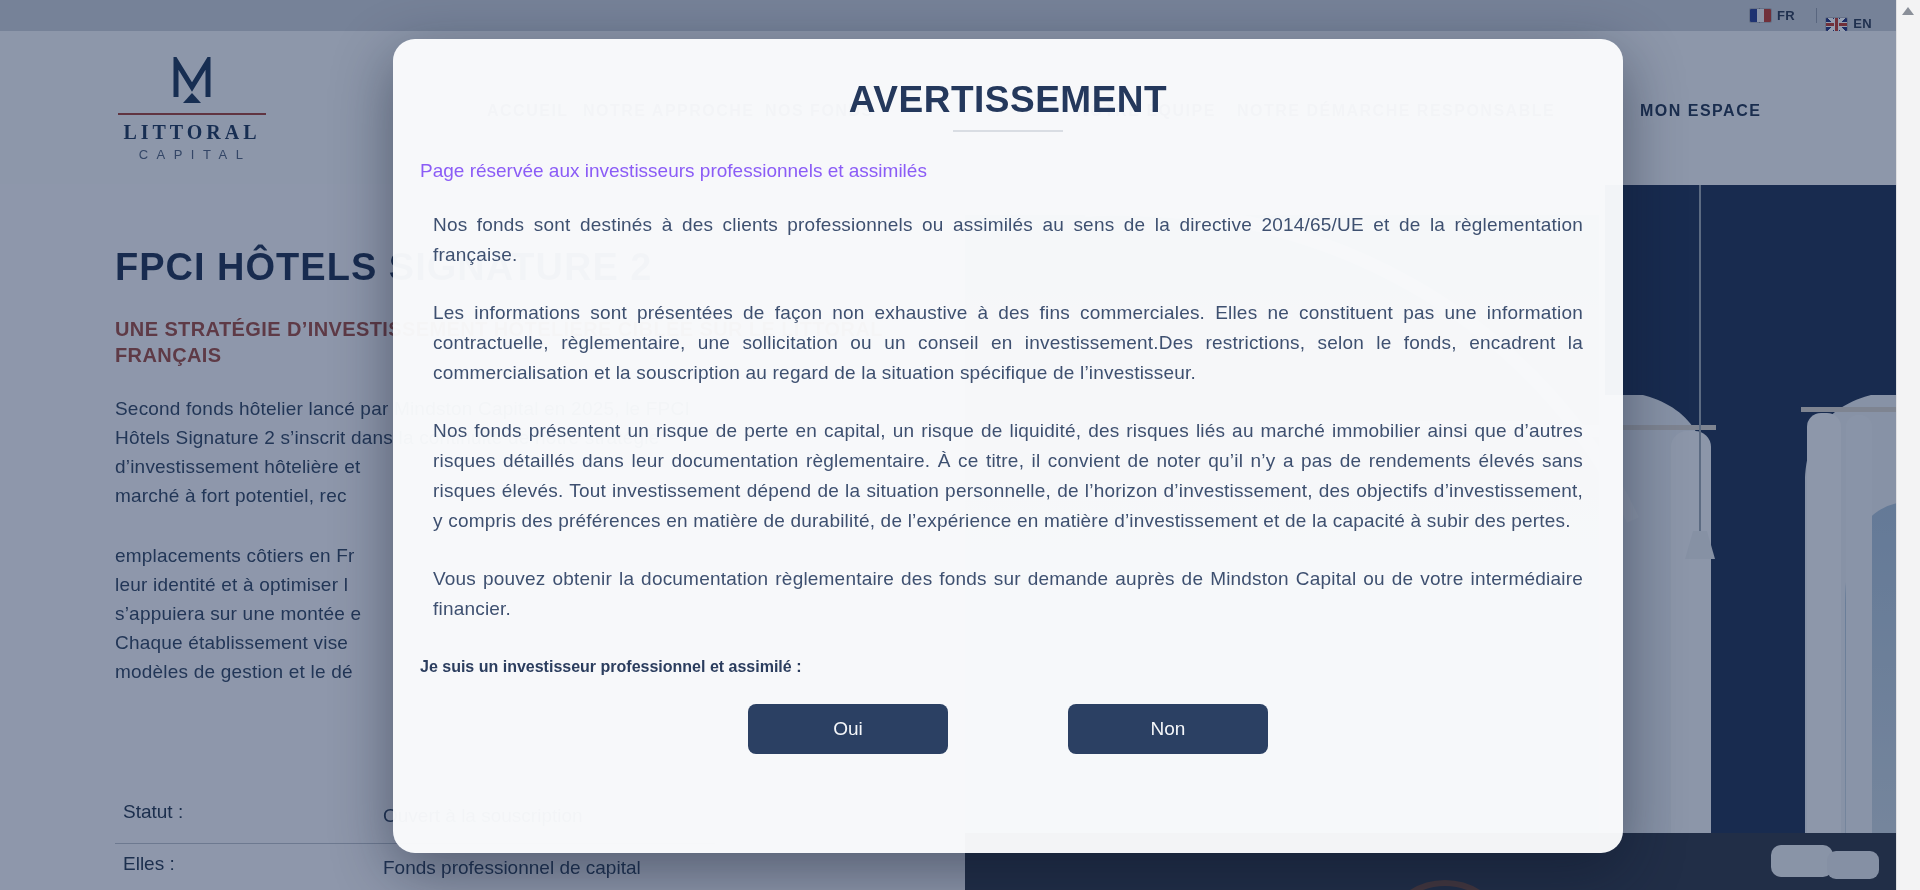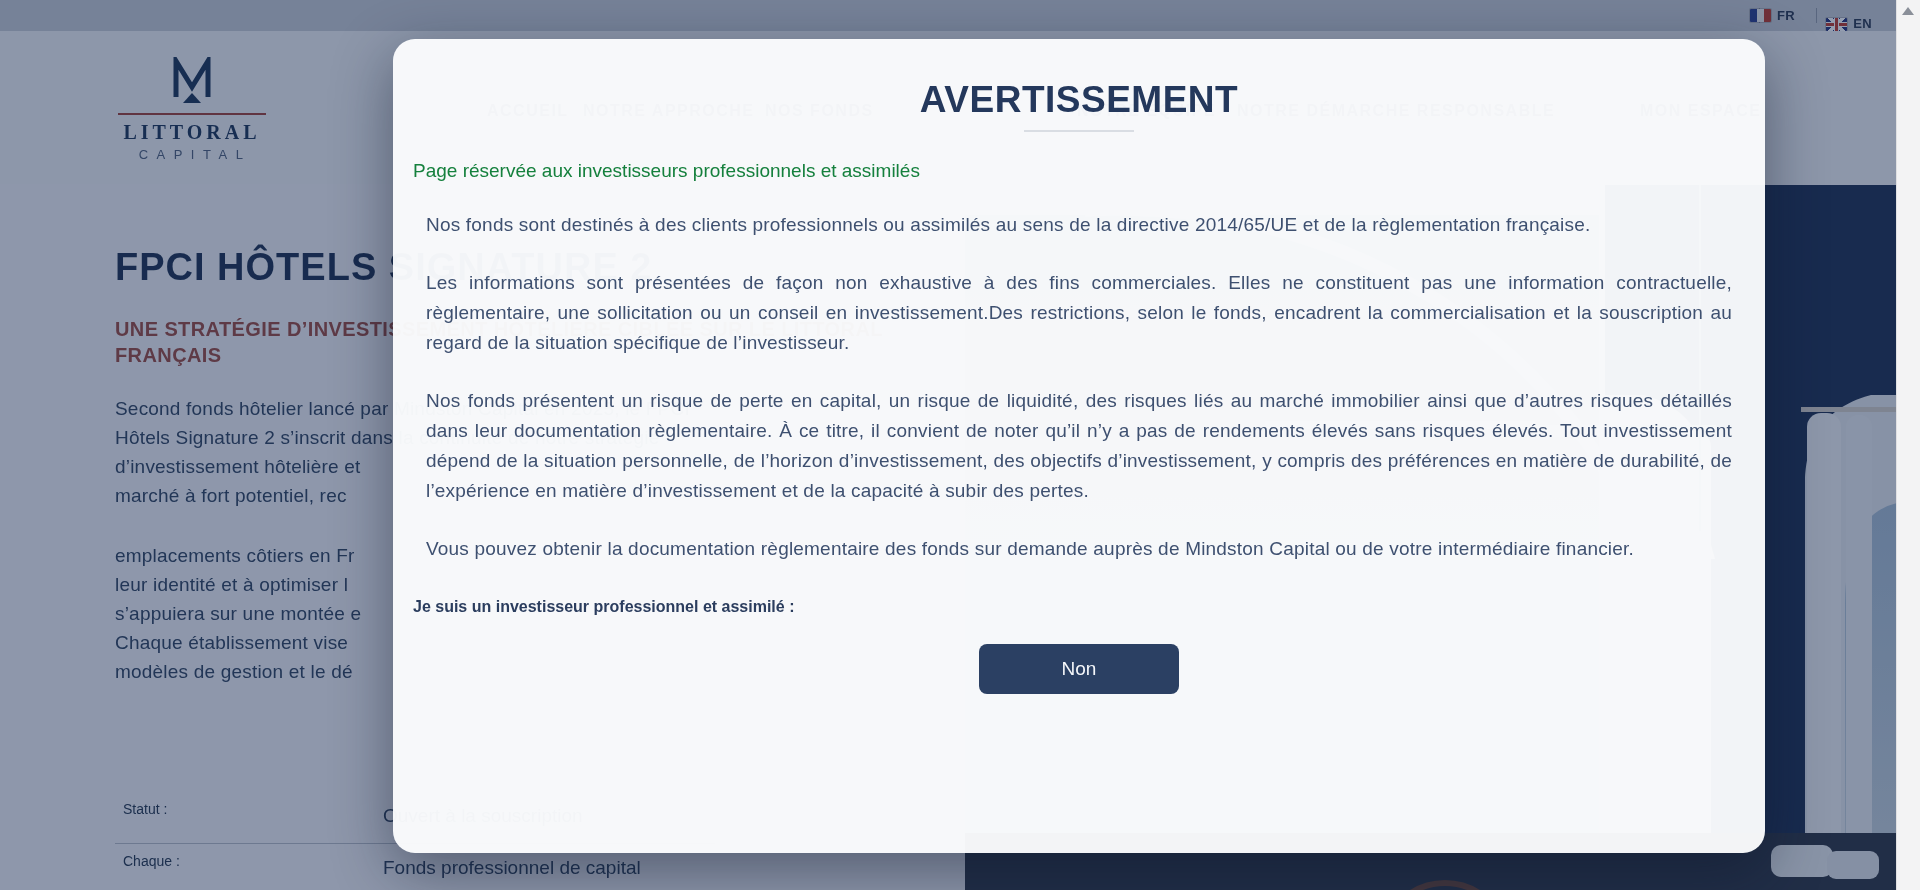--- a/index.html
+++ b/index.html
@@ -48,33 +48,33 @@
   .sub{position:absolute;left:115px;top:132px;font-size:20px;font-weight:700;letter-spacing:.4px;
        color:#9d4b41;line-height:26px;}
   .sub div{white-space:nowrap;}
   .para{position:absolute;left:115px;font-size:19px;line-height:29px;color:#31445f;letter-spacing:.2px;}
   .para div{white-space:nowrap;}
   .p1{top:210px;}
   .p2{top:357px;}
   .details{position:absolute;left:115px;top:608px;width:600px;}
   .drow{display:flex;align-items:flex-start;padding:9px 0 12px 8px;}
   .drow + .drow{border-top:1px solid rgba(45,60,85,.30);}
-  .dlabel{width:260px;font-size:14px;font-weight:500;color:#25374f;}
+  .dlabel{width:260px;font-size:19px;font-weight:500;color:#25374f;}
   .dvalue{width:320px;font-size:19px;color:#2c3e58;line-height:30px;}
 
   
   .backdrop{position:absolute;inset:0;background:rgba(18,38,78,.45);z-index:50;}
 
   
-  .modal{position:absolute;left:393px;top:39px;width:1372px;height:814px;z-index:60;
+  .modal{position:absolute;left:393px;top:39px;width:1230px;height:814px;z-index:60;
          background:rgba(251,252,253,.965);border-radius:22px;
-         box-shadow:0 18px 60px rgba(10,20,40,.45);padding:42px 20px 0;box-sizing:border-box;}
+         box-shadow:0 18px 60px rgba(10,20,40,.45);padding:42px 27px 0;box-sizing:border-box;}
   .m-title{text-align:center;font-size:37px;font-weight:700;letter-spacing:.5px;color:#24385c;line-height:1;}
   .m-underline{width:110px;height:2px;background:#d9dde3;margin:12px auto 28px;}
-  .m-sub{font-size:19px;font-weight:500;color:#15803d;margin:0 0 28px;}
+  .m-sub{font-size:19px;font-weight:500;color:#8b5cf6;margin:0 0 28px;}
   .m-p{font-size:19px;line-height:30px;color:#3e5070;text-align:justify;margin:0 13px 28px;letter-spacing:.2px;}
   .m-q{font-size:16px;font-weight:600;color:#2b3d5e;margin:34px 0 28px;}
   .m-buttons{display:flex;justify-content:center;gap:120px;}
   .btn{width:200px;height:50px;border:none;border-radius:8px;background:#2b4063;color:#f5f7fa;
        font-family:"Liberation Sans", sans-serif;font-size:19px;cursor:pointer;}
 
   
   .scrollbar{position:absolute;right:0;top:0;width:23px;height:890px;background:#f3f3f4;z-index:70;
              border-left:1px solid #e0e0e2;}
   .scroll-up{position:absolute;top:7px;left:5px;width:0;height:0;cursor:pointer;
@@ -172,38 +172,39 @@
       <div>s’appuiera sur une montée e</div>
       <div>Chaque établissement vise</div>
       <div>modèles de gestion et le dé</div>
     </div>
     <div class="details">
       <div class="drow">
         <div class="dlabel">Statut :</div>
         <div class="dvalue">Ouvert à la souscription</div>
       </div>
       <div class="drow">
-        <div class="dlabel">Chaque :</div>
+        <div class="dlabel">Elles :</div>
         <div class="dvalue">Fonds professionnel de capital investissement</div>
       </div>
     </div>
   </div>
 </div>
 
 <div class="backdrop"></div>
 
 <div class="modal">
   <div class="m-title">AVERTISSEMENT</div>
   <div class="m-underline"></div>
   <p class="m-sub">Page réservée aux investisseurs professionnels et assimilés</p>
   <p class="m-p">Nos fonds sont destinés à des clients professionnels ou assimilés au sens de la directive 2014/65/UE et de la règlementation française.</p>
   <p class="m-p">Les informations sont présentées de façon non exhaustive à des fins commerciales. Elles ne constituent pas une information contractuelle, règlementaire, une sollicitation ou un conseil en investissement.Des restrictions, selon le fonds, encadrent la commercialisation et la souscription au regard de la situation spécifique de l’investisseur.</p>
   <p class="m-p">Nos fonds présentent un risque de perte en capital, un risque de liquidité, des risques liés au marché immobilier ainsi que d’autres risques détaillés dans leur documentation règlementaire. À ce titre, il convient de noter qu’il n’y a pas de rendements élevés sans risques élevés. Tout investissement dépend de la situation personnelle, de l’horizon d’investissement, des objectifs d’investissement, y compris des préférences en matière de durabilité, de l’expérience en matière d’investissement et de la capacité à subir des pertes.</p>
   <p class="m-p">Vous pouvez obtenir la documentation règlementaire des fonds sur demande auprès de Mindston Capital ou de votre intermédiaire financier.</p>
   <p class="m-q">Je suis un investisseur professionnel et assimilé :</p>
   <div class="m-buttons">
+    <button class="btn">Oui</button>
     <button class="btn">Non</button>
   </div>
 </div>
 
 <div class="scrollbar">
   <div class="scroll-up"></div>
 </div>
 
 </body></html>

